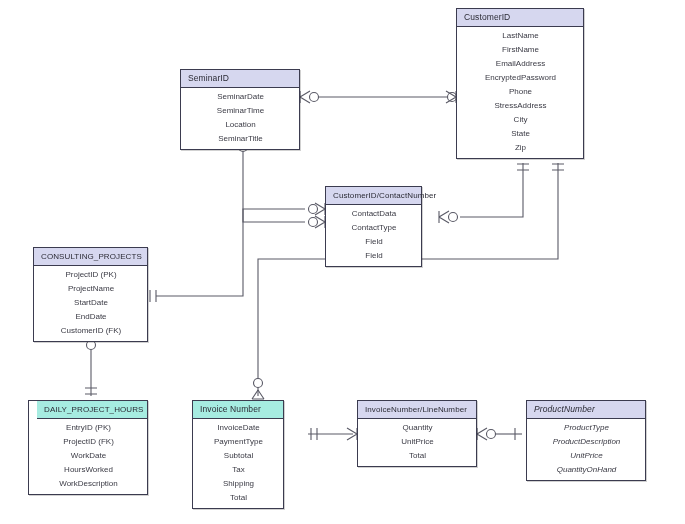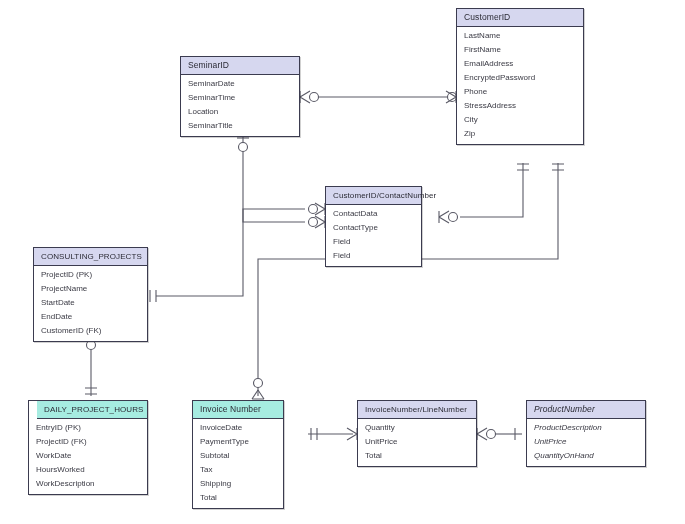--- a/index.html
+++ b/index.html
@@ -25,21 +25,21 @@
     color:#2b2b35;
     padding:3px 6px 3px 7px;
     border-bottom:1px solid #3b3b4f;
     box-sizing:border-box;
     letter-spacing:0.1px;
     line-height:11px;
     white-space:nowrap;
   }
   .entity.lav .ehead{background:#d6d7ef;}
   .entity.teal .ehead{background:#a6ece1;}
-  .entity .ebody{padding:2px 0 3px 0;}
+  .entity .ebody{padding:2px 0 3px 0;text-align:center;}
   .entity .attr{
     font-size:8px;
     color:#3a3a44;
     padding:1px 6px 1px 7px;
     line-height:12px;
     white-space:nowrap;
   }
 </style>
 </head>
 <body>
@@ -118,40 +118,41 @@
 
         <path d="M477,434 L487,428 M477,434 L487,440 M477,428 L477,440"></path>
         <circle cx="491" cy="434" r="4.5" fill="#ffffff"></circle>
 
         <path d="M515,428 L515,440"></path>
       </g>
 
     </g>
   </svg>
 
-  <div class="entity lav" style="left:180px;top:56px;width:120px;">
+  <div class="entity lav" style="left:180px;top:69px;width:120px;">
     <div class="ehead">SeminarID</div>
     <div class="ebody">
       <div class="attr">SeminarDate</div>
       <div class="attr">SeminarTime</div>
       <div class="attr">Location</div>
       <div class="attr">SeminarTitle</div>
     </div>
   </div>
 
   <div class="entity lav" style="left:456px;top:8px;width:128px;">
     <div class="ehead">CustomerID</div>
     <div class="ebody">
       <div class="attr">LastName</div>
       <div class="attr">FirstName</div>
       <div class="attr">EmailAddress</div>
       <div class="attr">EncryptedPassword</div>
       <div class="attr">Phone</div>
       <div class="attr">StressAddress</div>
       <div class="attr">City</div>
+      <div class="attr">State</div>
       <div class="attr">Zip</div>
     </div>
   </div>
 
   <div class="entity lav" style="left:325px;top:186px;width:97px;">
     <div class="ehead" style="font-size:8px;">CustomerID/ContactNumber</div>
     <div class="ebody">
       <div class="attr">ContactData</div>
       <div class="attr">ContactType</div>
       <div class="attr">Field</div>
@@ -198,19 +199,20 @@
     <div class="ebody">
       <div class="attr">Quantity</div>
       <div class="attr">UnitPrice</div>
       <div class="attr">Total</div>
     </div>
   </div>
 
   <div class="entity lav" style="left:526px;top:400px;width:120px;font-style:italic;">
     <div class="ehead">ProductNumber</div>
     <div class="ebody">
+      <div class="attr">ProductType</div>
       <div class="attr">ProductDescription</div>
       <div class="attr">UnitPrice</div>
       <div class="attr">QuantityOnHand</div>
     </div>
   </div>
 
 </div>
 
 </body></html>

